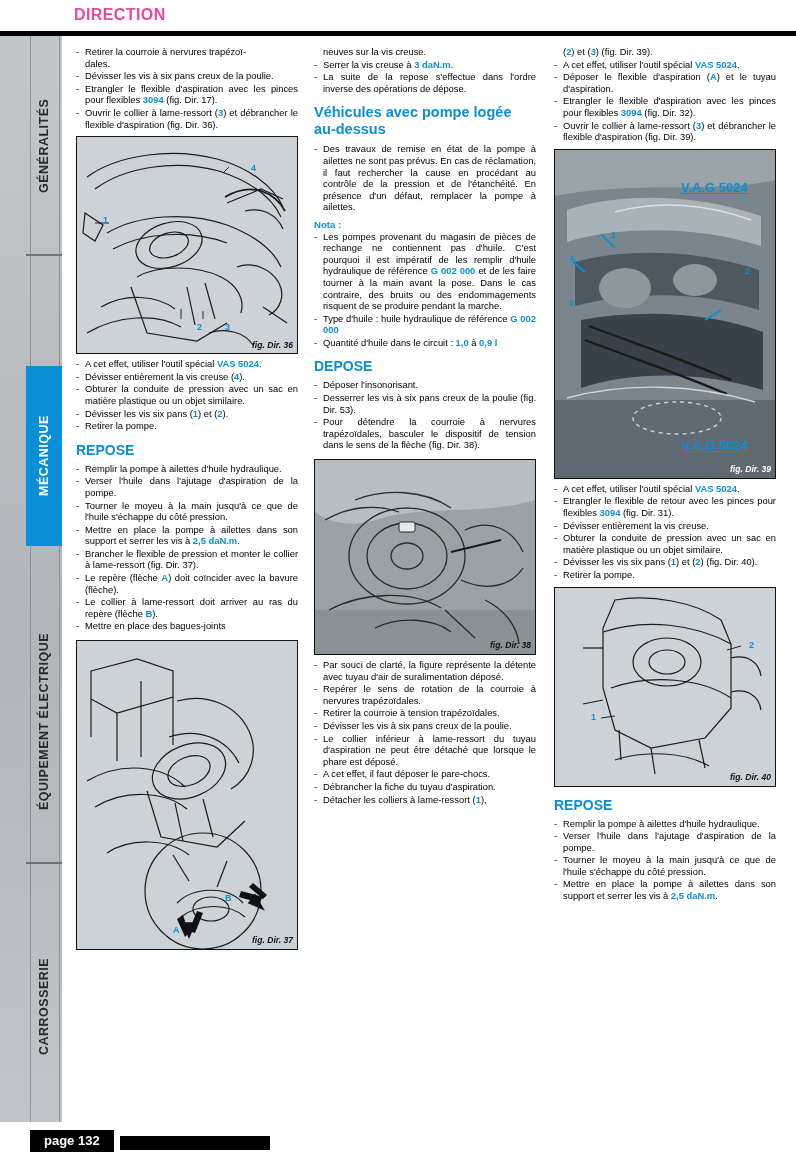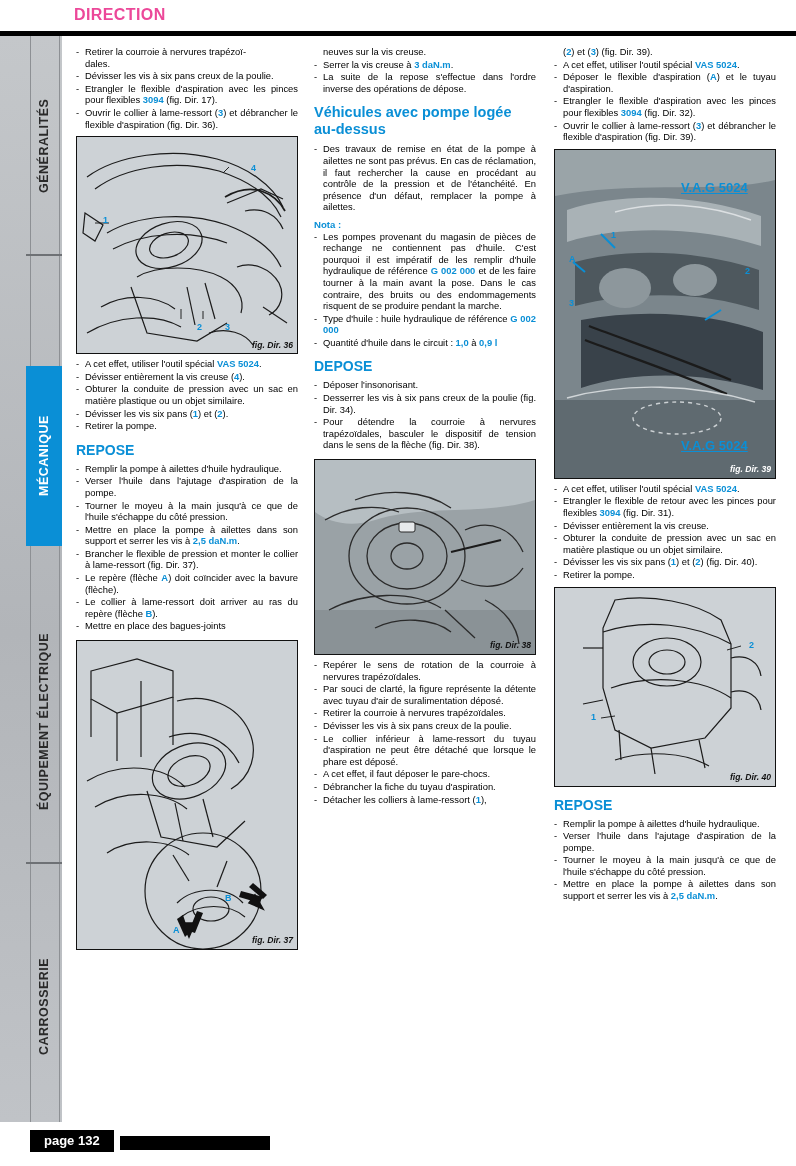--- a/index.html
+++ b/index.html
@@ -286,21 +286,21 @@
       <ul class="lst">
         <li>Les pompes provenant du magasin de pièces de rechange ne contiennent pas d'huile. C'est pourquoi il est impératif de les remplir d'huile hydraulique de référence <b class="hl">G 002 000</b> et de les faire tourner à la main avant la pose. Dans le cas contraire, des bruits ou des endommagements risquent de se produire pendant la marche.</li>
         <li>Type d'huile : huile hydraulique de référence <b class="hl">G 002 000</b></li>
         <li>Quantité d'huile dans le circuit : <b class="hl">1,0</b> à <b class="hl">0,9 l</b></li>
       </ul>
 
       <div class="sec-head">DEPOSE</div>
 
       <ul class="lst">
         <li>Déposer l'insonorisant.</li>
-        <li>Desserrer les vis à six pans creux de la poulie (fig. Dir. 34).</li>
+        <li>Desserrer les vis à six pans creux de la poulie (fig. Dir. 53).</li>
         <li>Pour détendre la courroie à nervures trapézoïdales, basculer le dispositif de tension dans le sens de la flèche (fig. Dir. 38).</li>
       </ul>
 
       <div class="fig photo-bg" style="height:196px; margin-top:8px;">
         <svg width="220" height="194" viewBox="0 0 220 194">
           <rect width="220" height="194" fill="#9aa2a6"></rect>
           <g fill="#b6bec2">
             <path d="M0 0 H220 V40 C170 56 110 44 60 60 C34 68 14 62 0 52 Z"></path>
           </g>
           <g fill="#8a9296">
@@ -323,23 +323,23 @@
             <rect x="84" y="62" width="16" height="10" rx="2"></rect>
           </g>
           <g stroke="#1b1b1b" stroke-width="2" fill="none">
             <path d="M136 92 L186 80"></path>
           </g>
         </svg>
         <span class="cap">fig. Dir. 38</span>
       </div>
 
       <ul class="lst">
+        <li>Par souci de clarté, la figure représente la détente avec tuyau d'air de suralimentation déposé.</li>
         <li>Repérer le sens de rotation de la courroie à nervures trapézoïdales.</li>
-        <li>Par souci de clarté, la figure représente la détente avec tuyau d'air de suralimentation déposé.</li>
-        <li>Retirer la courroie à nervures trapézoïdales.</li>
+        <li>Retirer la courroie à tension trapézoïdales.</li>
         <li>Dévisser les vis à six pans creux de la poulie.</li>
         <li>Le collier inférieur à lame-ressort du tuyau d'aspiration ne peut être détaché que lorsque le phare est déposé.</li>
         <li>A cet effet, il faut déposer le pare-chocs.</li>
         <li>Débrancher la fiche du tuyau d'aspiration.</li>
         <li>Détacher les colliers à lame-ressort (<b class="hl">1</b>),</li>
       </ul>
     </div>
 
     <div class="col col3">
 

